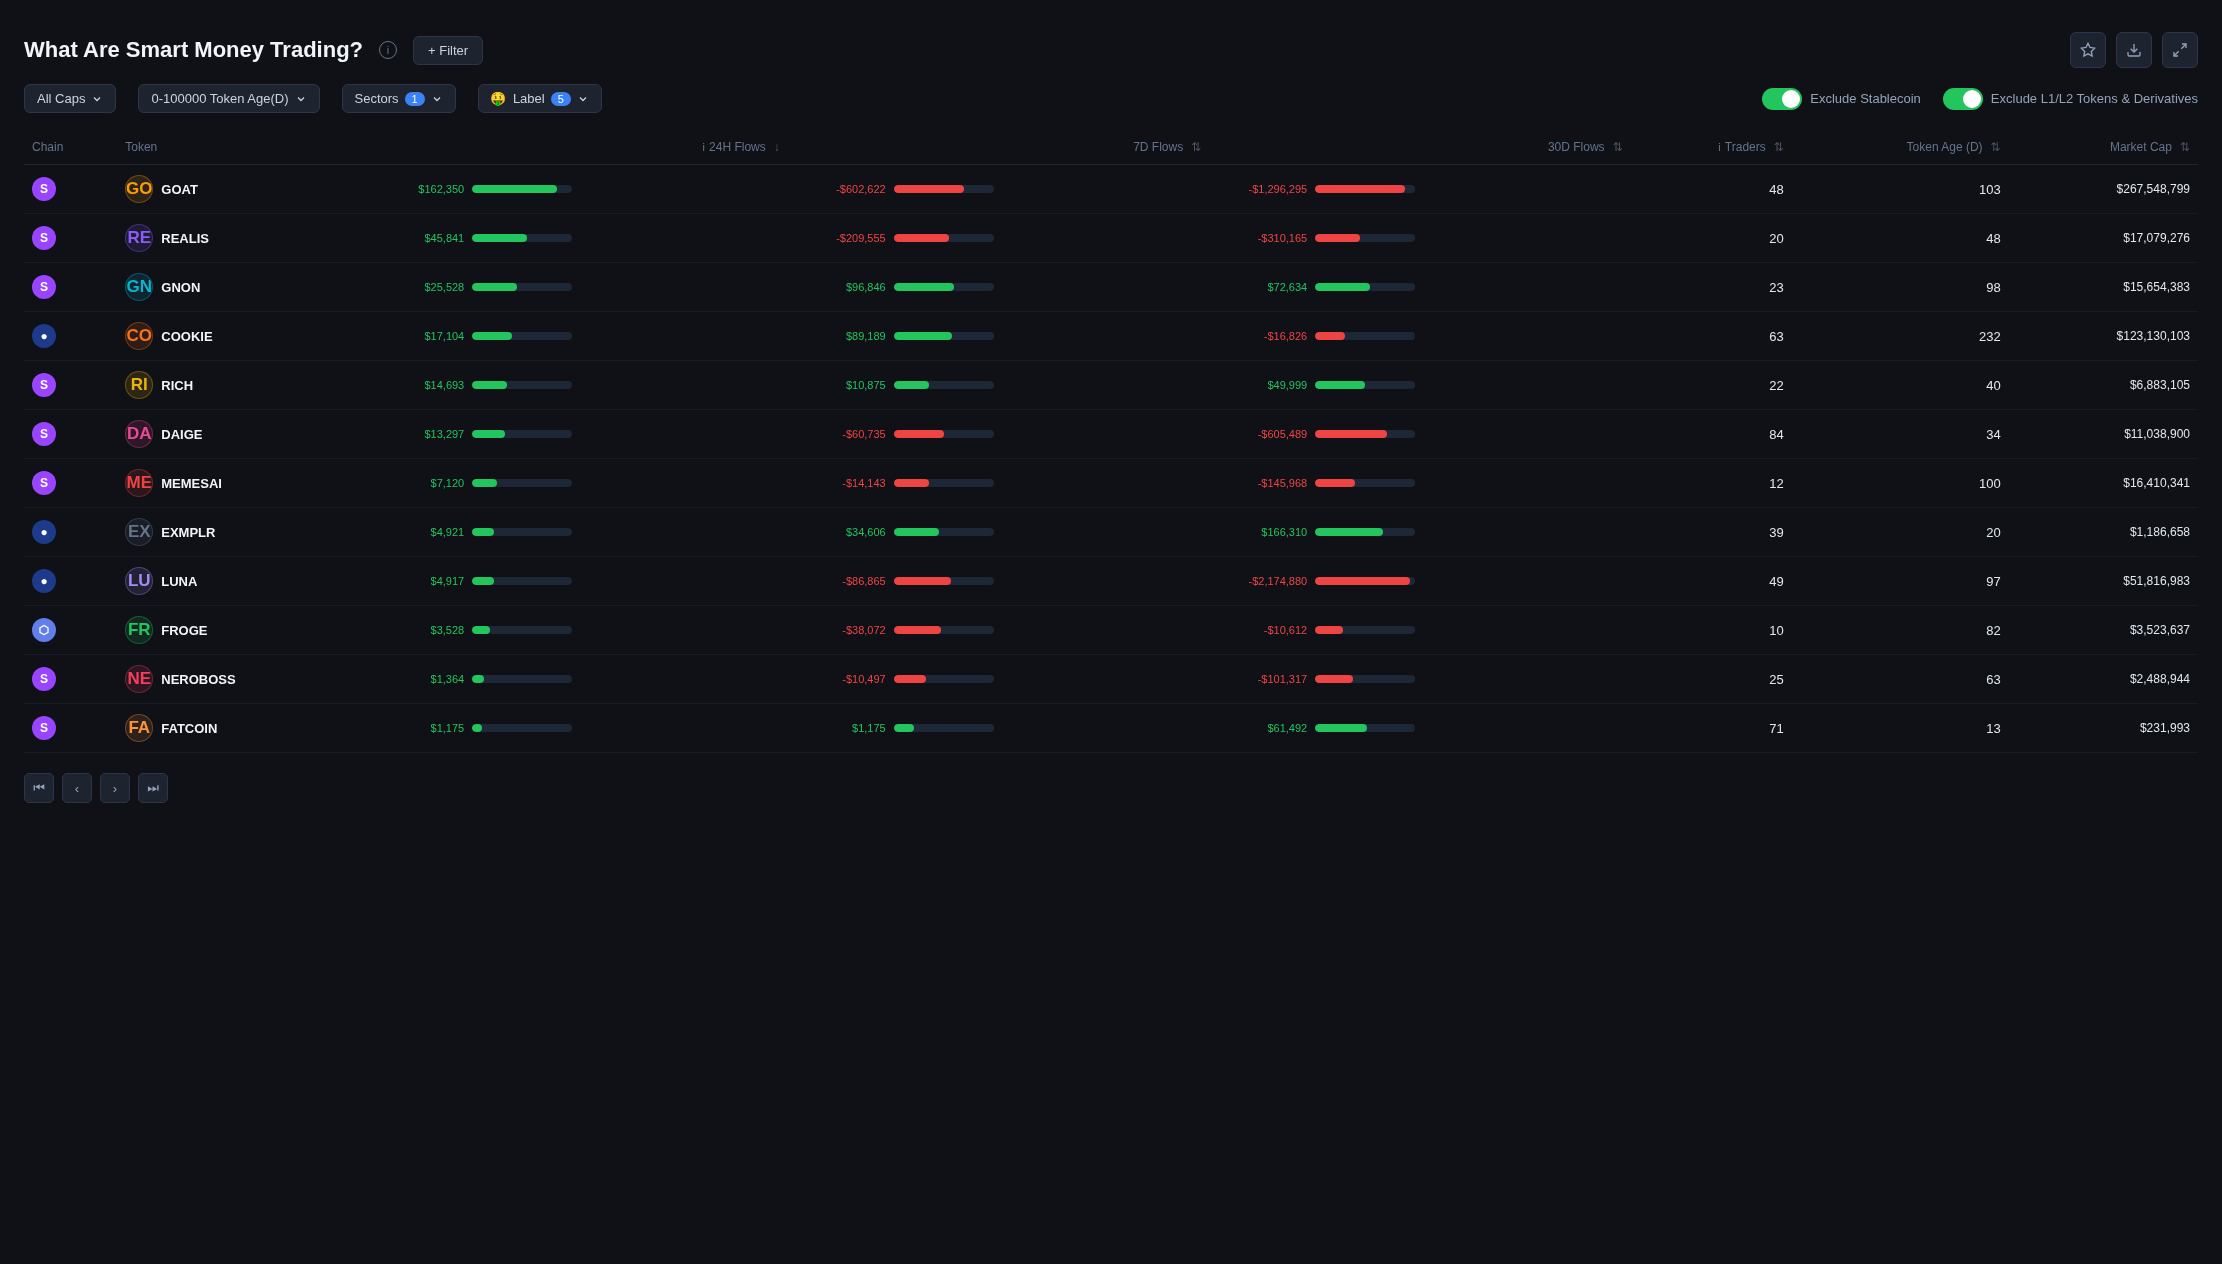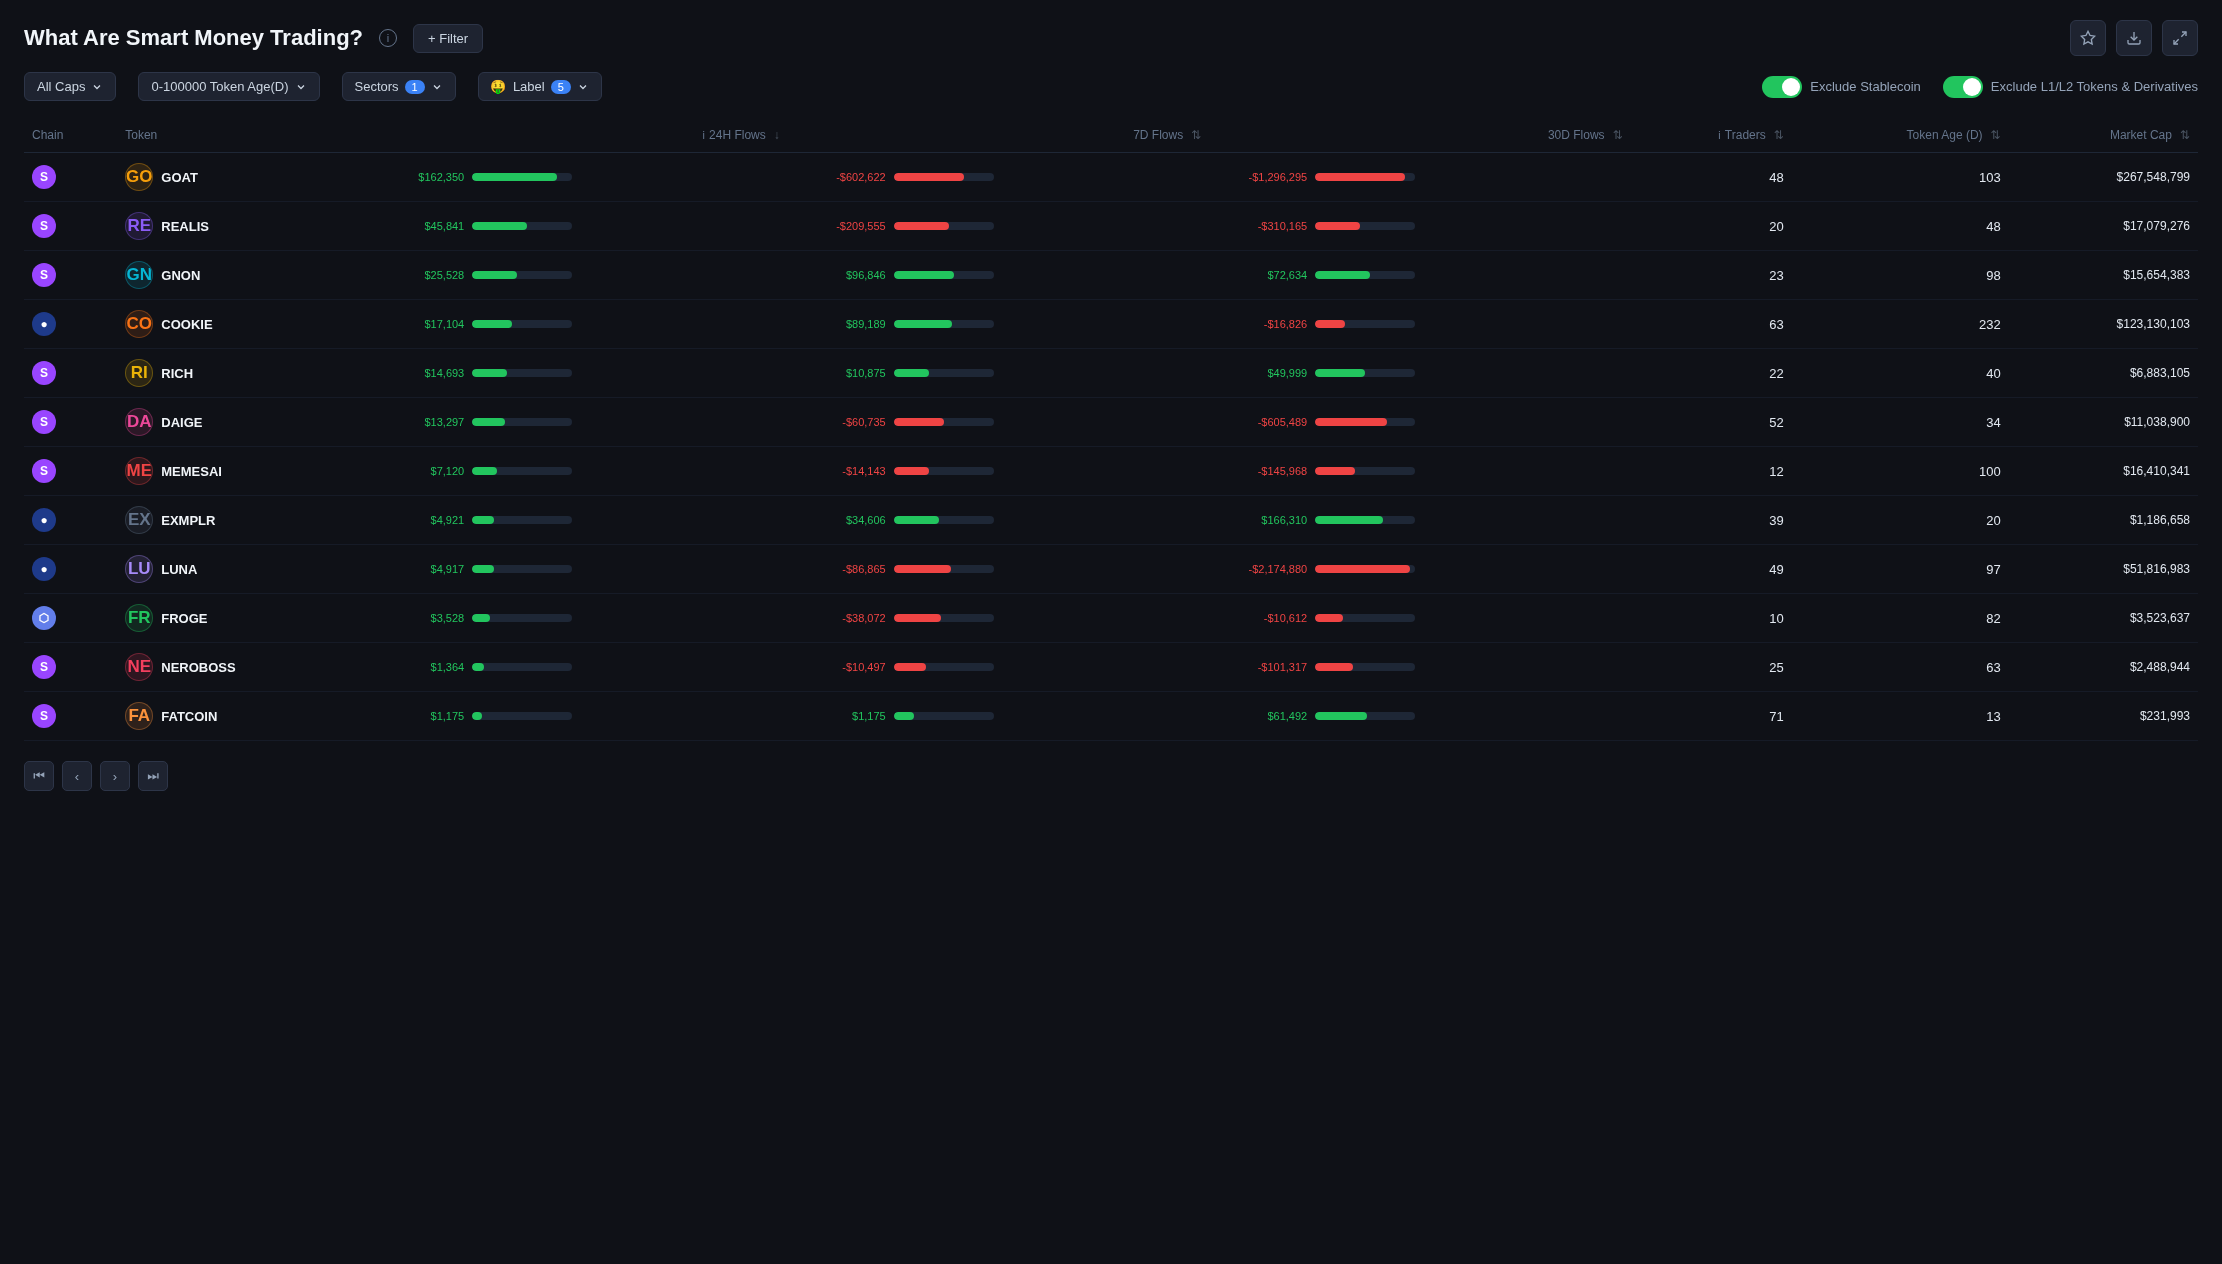--- a/index.html
+++ b/index.html
@@ -5,21 +5,21 @@
     * { box-sizing: border-box; margin: 0; padding: 0; }
     body {
       background: #0f1117;
       color: #e2e8f0;
       font-family: -apple-system, BlinkMacSystemFont, 'Segoe UI', sans-serif;
       font-size: 14px;
       min-width: 2222px;
       min-height: 1264px;
     }
     .page-wrapper {
-      padding: 20px 24px;
+      padding: 32px 24px;
       max-width: 2222px;
     }
     
     .header-row {
       display: flex;
       align-items: center;
       justify-content: space-between;
       margin-bottom: 16px;
     }
     .header-left {
@@ -489,21 +489,21 @@
       </div>
     </td>
       <td>
       <div class="flow-cell">
         <span class="flow-value neg">-$605,489</span>
         <div class="flow-bar-wrap">
                   <div class="flow-bar red" style="width:72%;"></div>
                 </div>
       </div>
     </td>
-      <td class="right traders-val">52</td>
+      <td class="right traders-val">84</td>
       <td class="right age-val">34</td>
       <td class="right mcap-val">$11,038,900</td>
     </tr>
           <tr>
       <td>
               <div class="chain-icon" style="background:#9945FF;color:#fff;font-size:12px;">S</div>
             </td>
       <td>
         <div class="token-cell">
           <div class="token-avatar" style="background:#ef444422;border:1.5px solid #ef444455;color:#ef4444;">ME</div>

